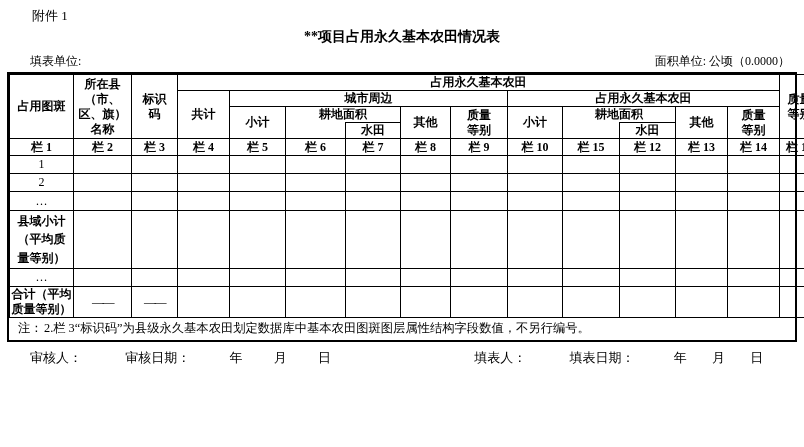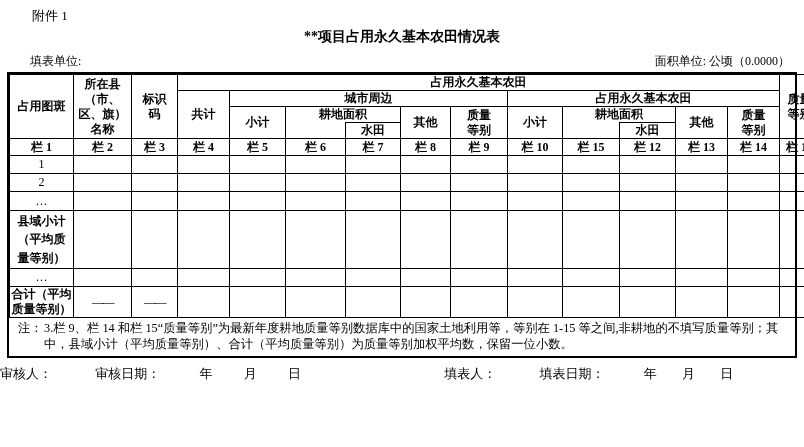--- a/index.html
+++ b/index.html
@@ -26,21 +26,21 @@
   td.nt { border-top: none; }
   td.bold { font-weight: bold; }
   tr.r3 td.bold { line-height: 1.55; }
   .dash { letter-spacing: -0.12em; }
 
   .notes { display: flex; align-items: flex-start; padding: 3px 6px 3px 9px;
     font-size: 12.3px; line-height: 1.3; }
   .notes .np { flex: 0 0 26px; }
   .notes .nitems { flex: 1 1 auto; }
 
-  .footer { margin-top: 7px; font-size: 13px; white-space: nowrap; }
+  .footer { margin-top: 7px; padding-left: 30px; font-size: 13px; white-space: nowrap; }
   .footer span { display: inline-block; }
   .g40 { margin-left: 40px; } .g36 { margin-left: 36px; } .g28 { margin-left: 28px; }
   .g140 { margin-left: 140px; } .g22 { margin-left: 22px; }
 </style>
 </head>
 <body>
 
 <div class="page">
 
   <div class="attach">附件 1</div>
@@ -238,21 +238,21 @@
             <td></td>
         <td></td>
             <td></td>
       </tr>
     </tbody>
       </table>
 
     <div class="notes">
       <span class="np">注：</span>
       <div class="nitems">
-        <div>3.栏 9、栏 14 和栏 15“质量等别”为最新年度耕地质量等别数据库中的国家土地利用等，等别在 1-15 等之间,非耕地的不填写质量等别；其中，县域小计（平均质量等别）、合计（平均质量等别）为质量等别加权平均数，保留一位小数。</div>
+        <div>2.栏 3“标识码”为县级永久基本农田划定数据库中基本农田图斑图层属性结构字段数值，不另行编号。</div>
       </div>
     </div>
   </div>
 
   <div class="footer">
     <span>审核人：</span>
     <span class="g40">审核日期：</span>
     <span class="g36">年</span>
     <span class="g28">月</span>
     <span class="g28">日</span>

